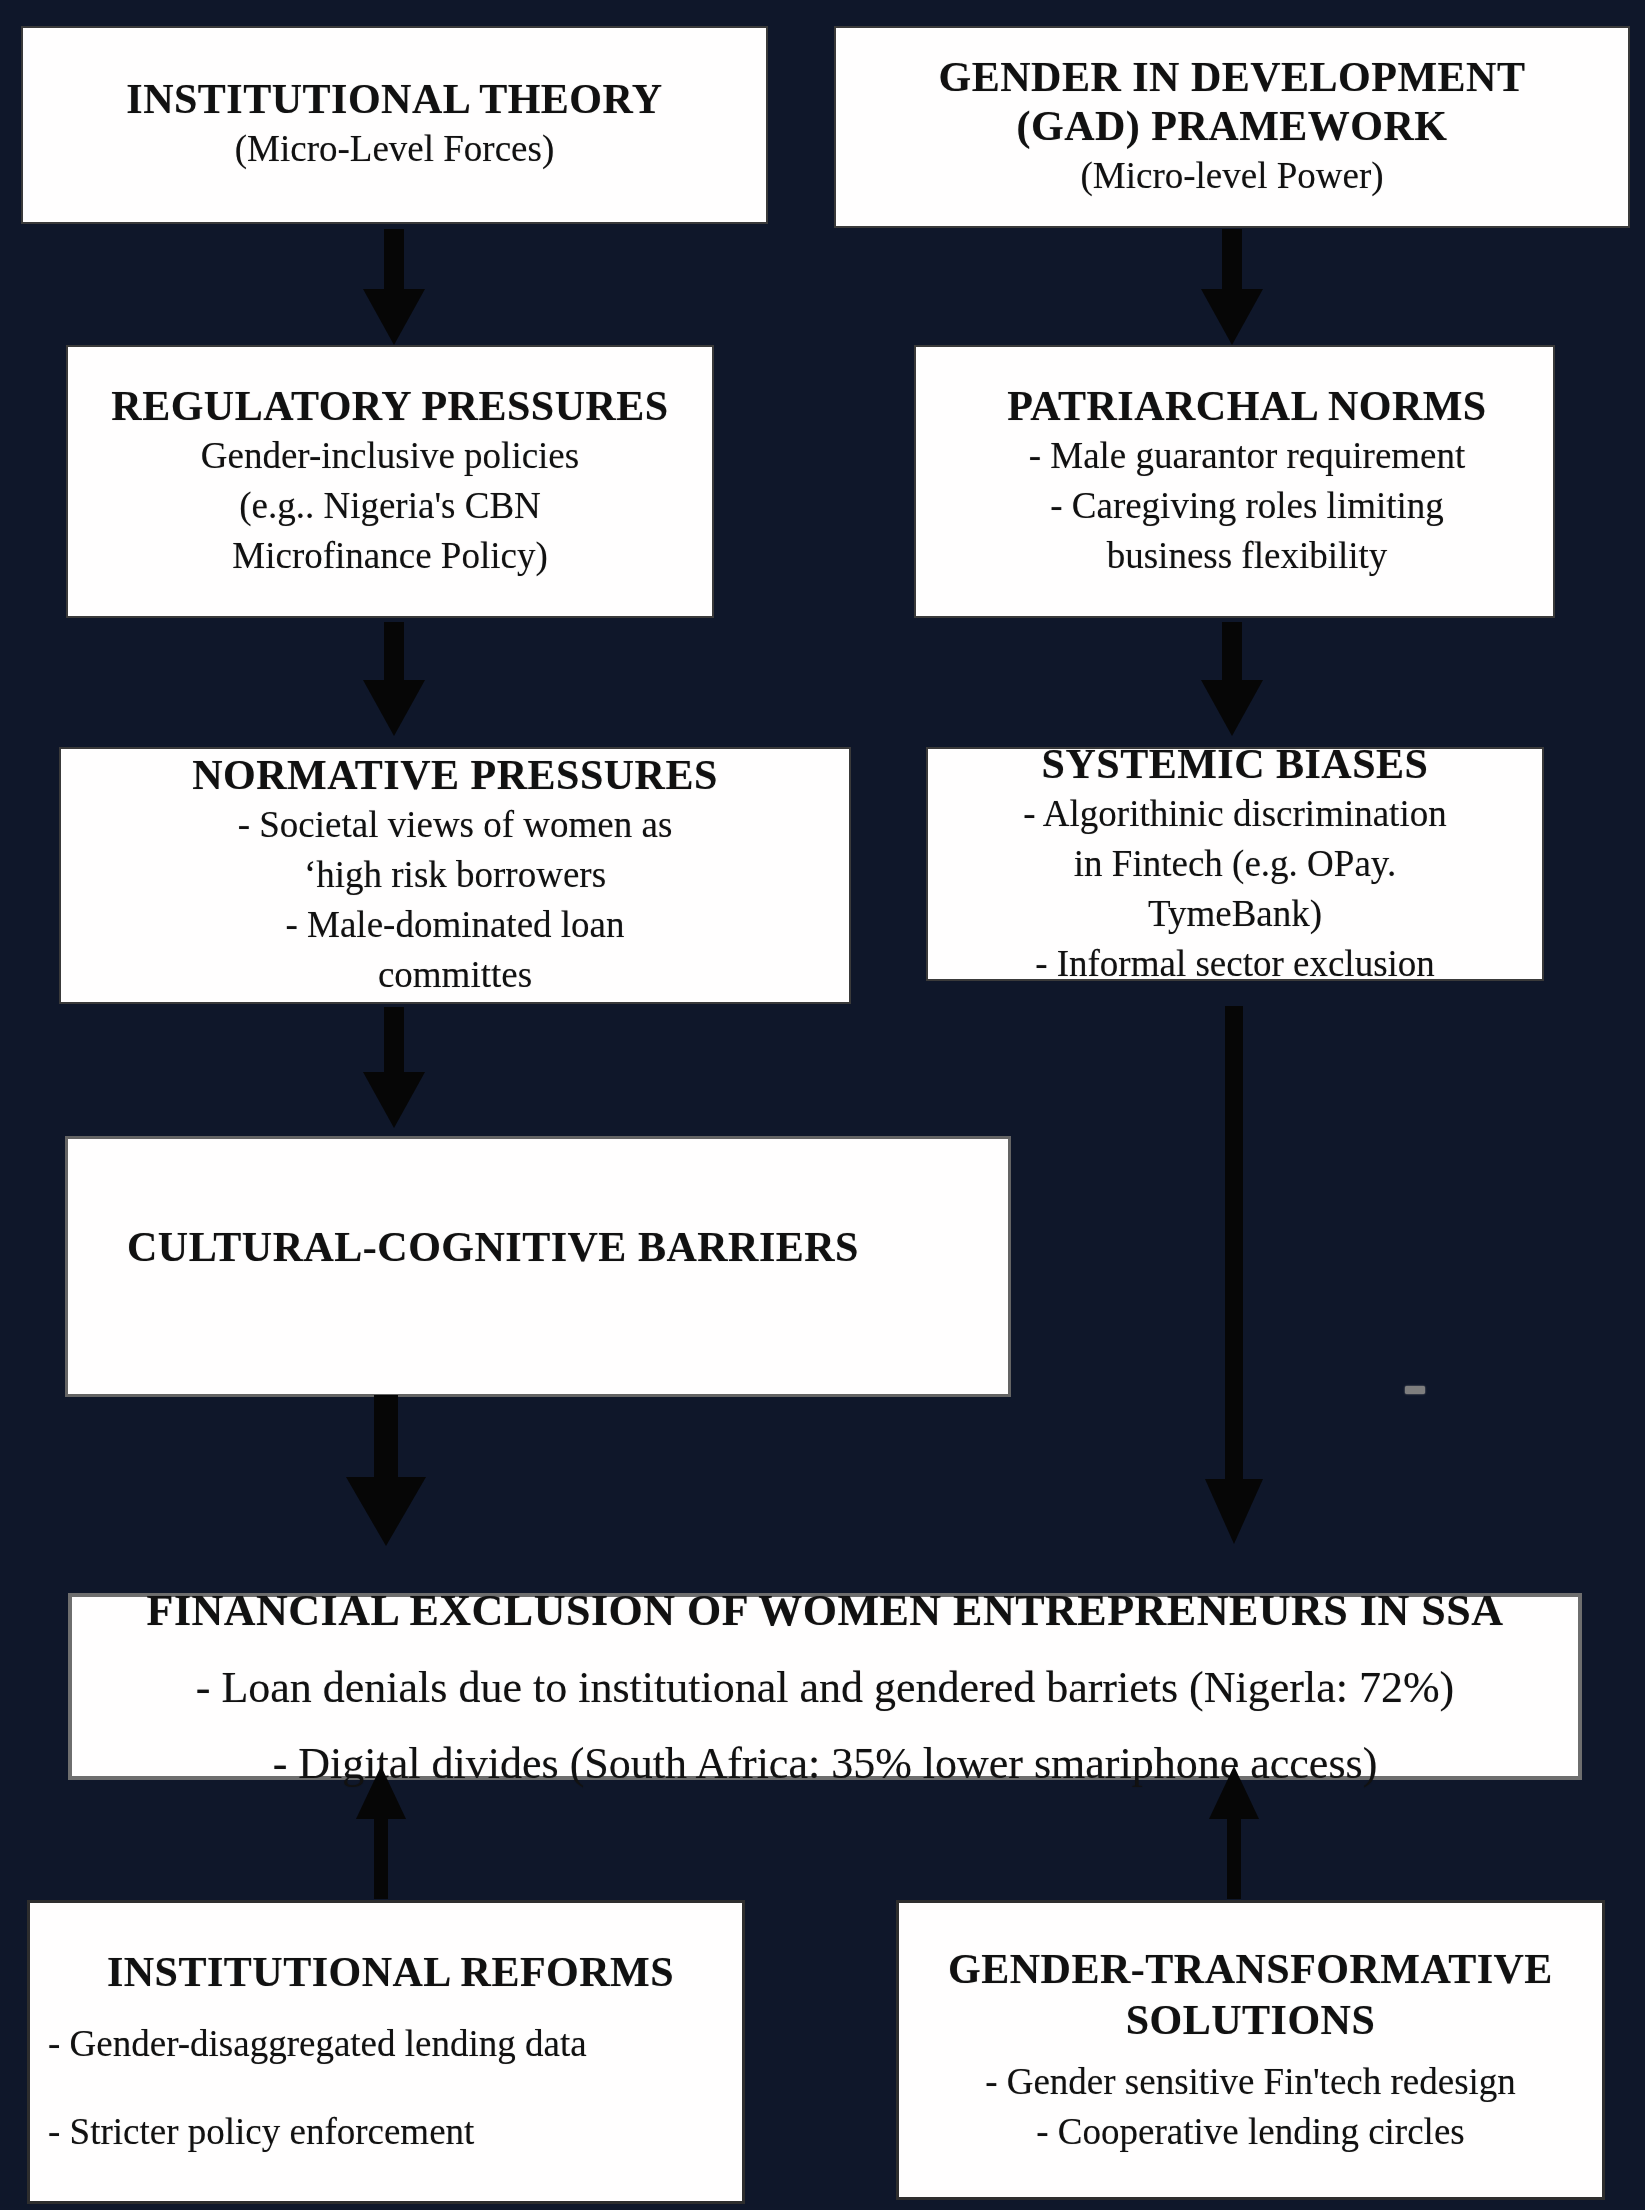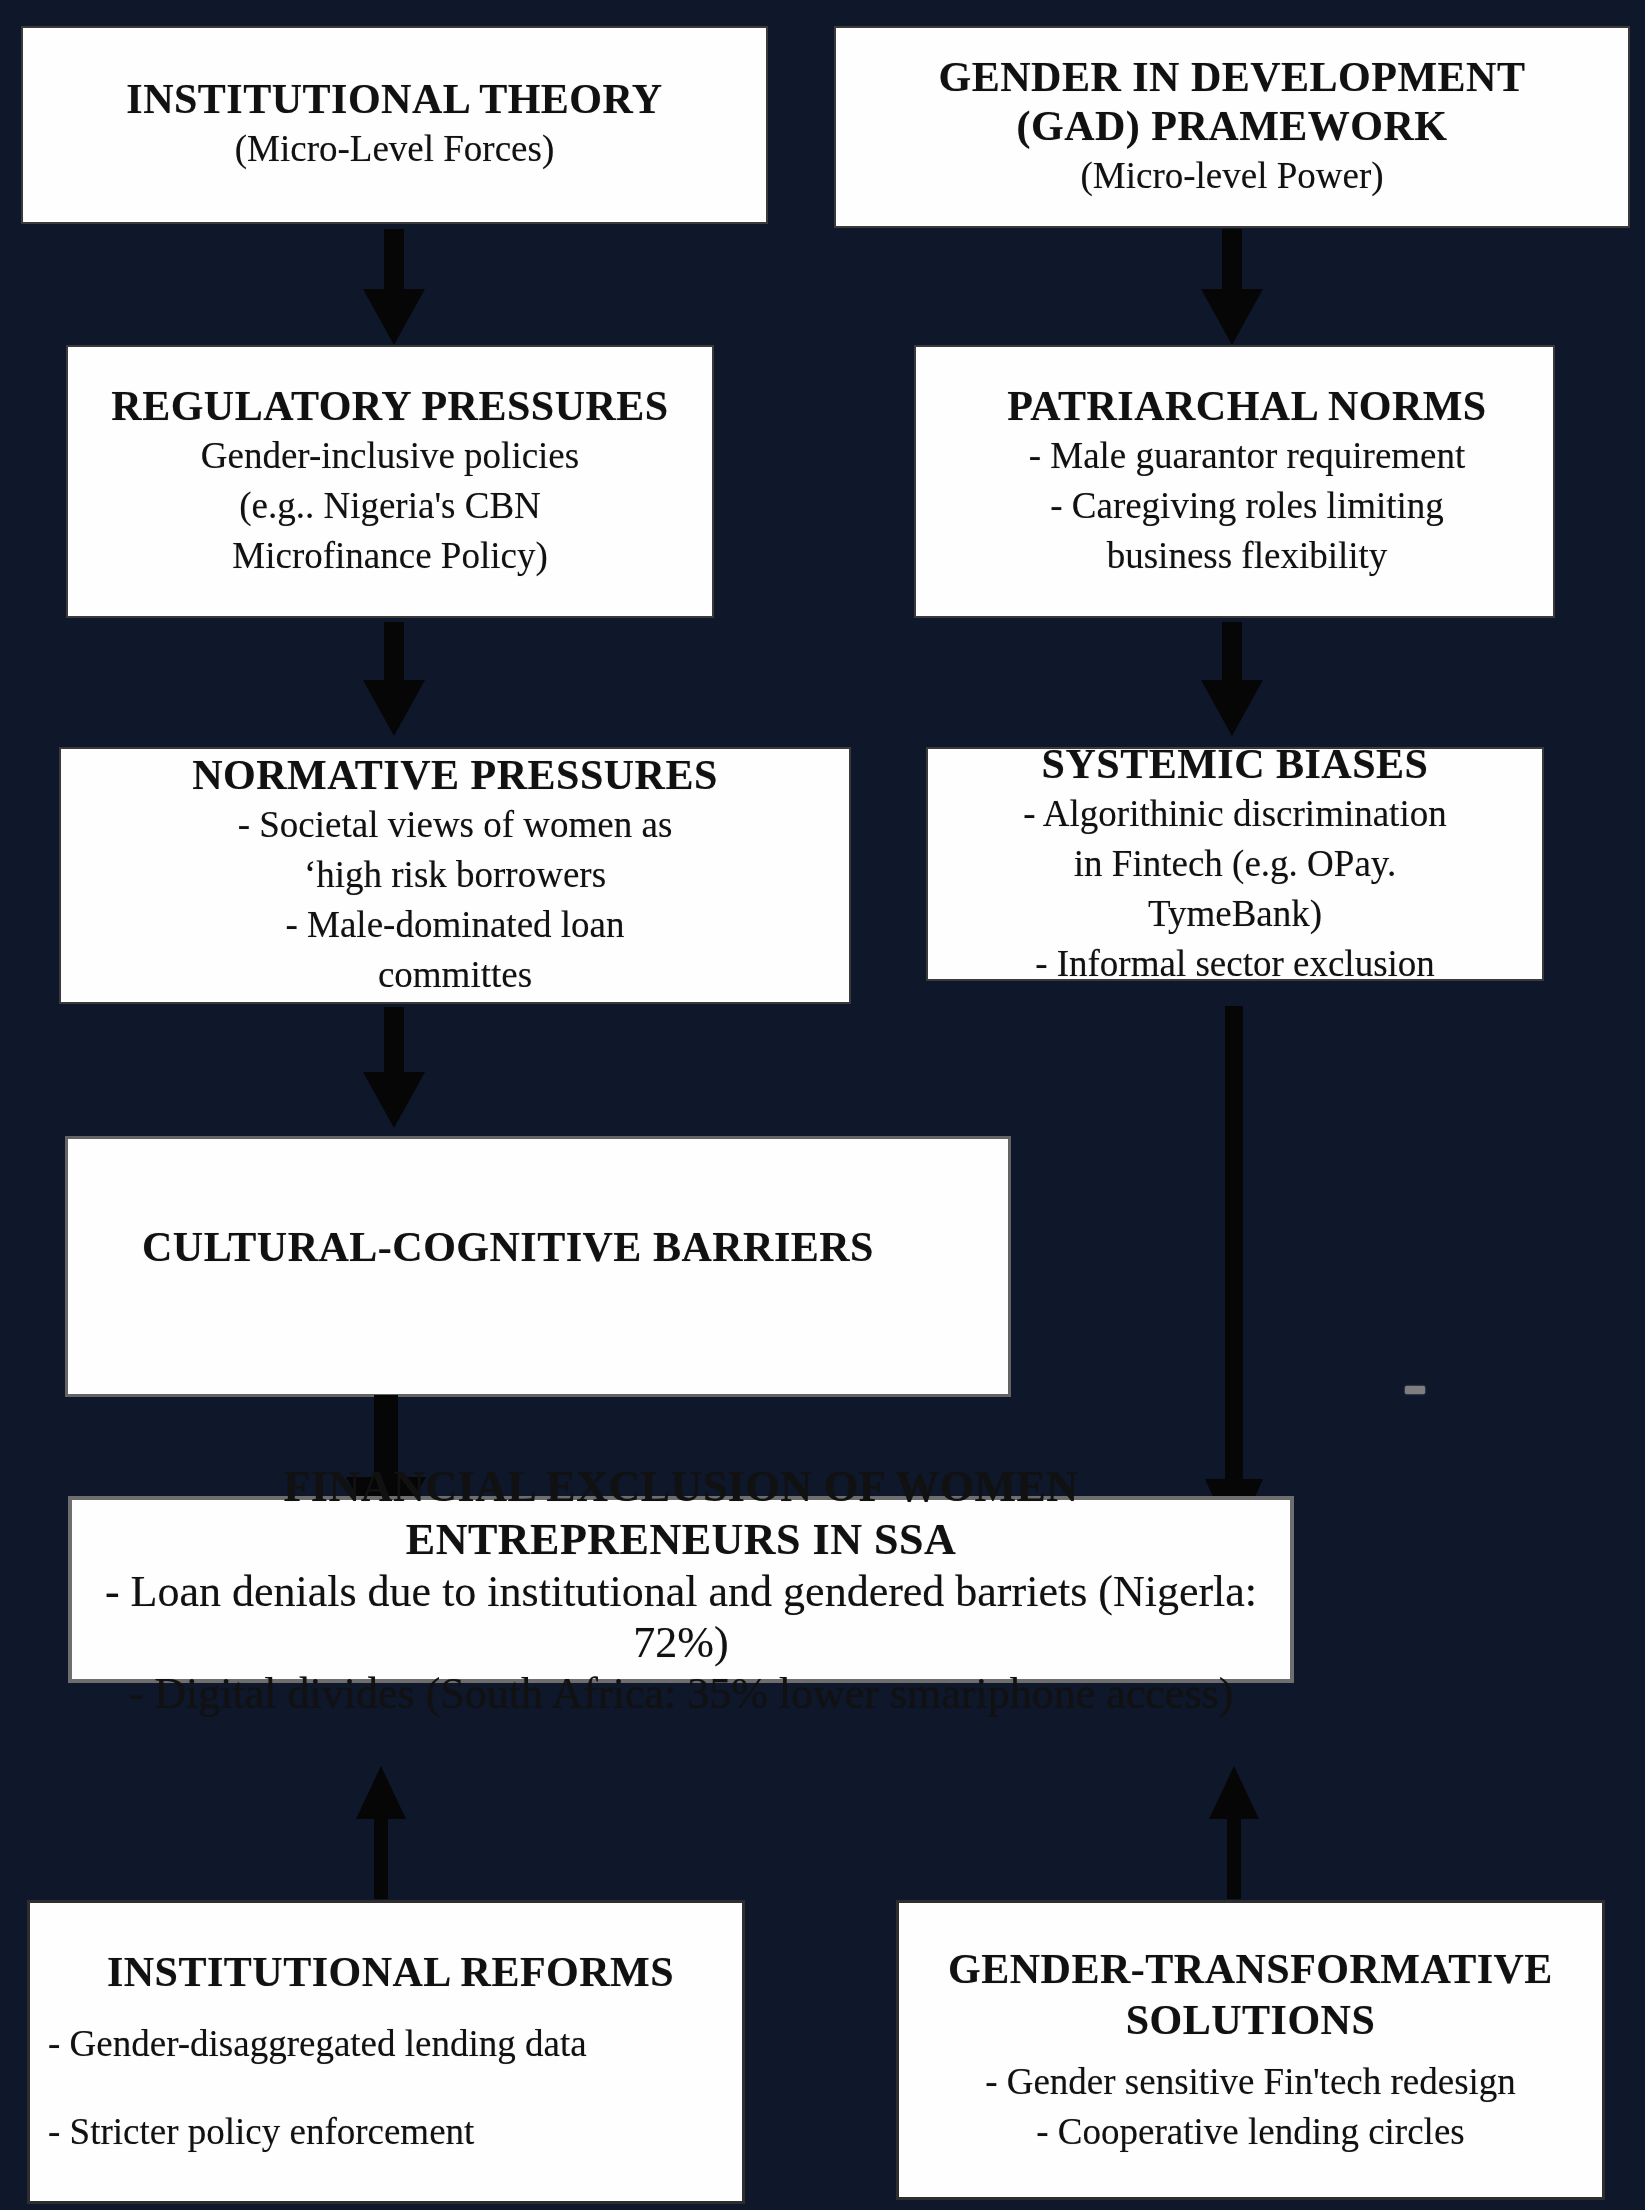--- a/index.html
+++ b/index.html
@@ -40,26 +40,27 @@
   #box-c1{left:59px;top:747px;width:792px;height:257px;}
   #box-c2{left:926px;top:747px;width:618px;height:234px;}
   
   #box-cultural{
     left:65px;top:1136px;width:946px;height:261px;
     border:3.6px solid #646464;
     align-items:flex-start;justify-content:flex-start;
     text-align:left;
     padding:84px 18px 0 36px;
   }
-  #box-cultural .ttl{margin-left:38px;margin-bottom:14.5px;}
+  #box-cultural .ttl{margin-left:23px;margin-bottom:14.5px;}
   
   #box-financial{
-    left:68px;top:1496px;width:1226px;height:187px;
+    left:68px;top:1593px;width:1514px;height:187px;
     border:4.5px solid #6e6e6e;
     padding:5.5px 27px;
+    gap:25px;
   }
   #box-financial .ttl{font-size:44px;line-height:53px;}
   #box-financial .ln{font-size:44px;line-height:51px;}
   
   #box-reforms{
     left:27px;top:1900px;width:718px;height:304px;
     border:3.6px solid #2e2e2e;
     align-items:flex-start;text-align:left;
     padding:11px 9px 11px 18px;
   }

